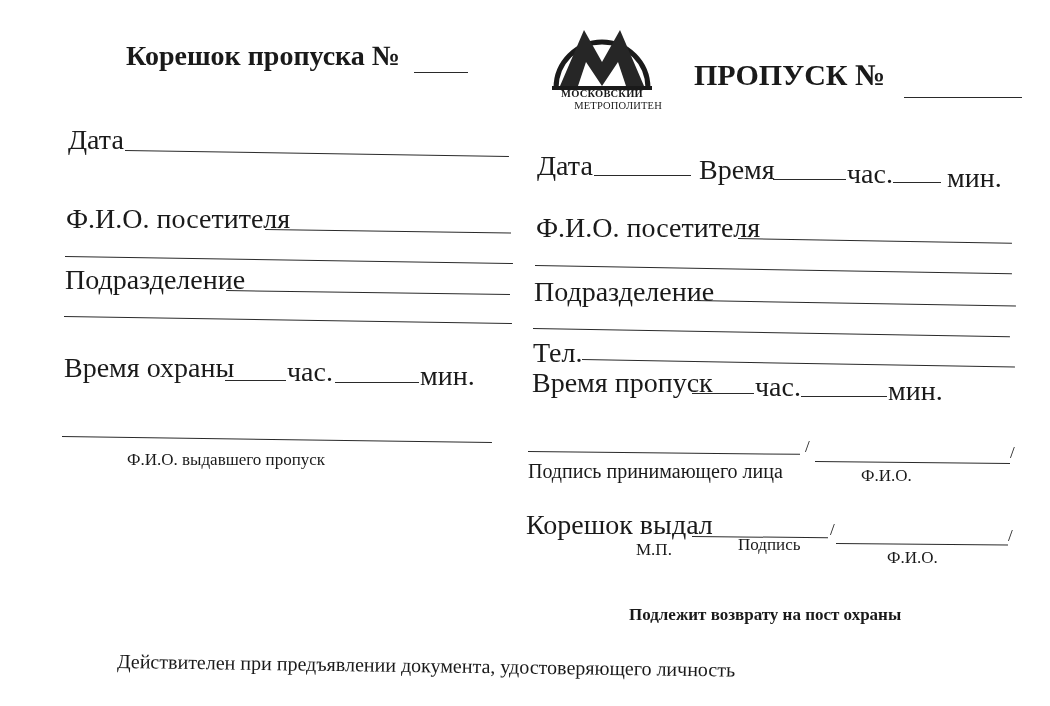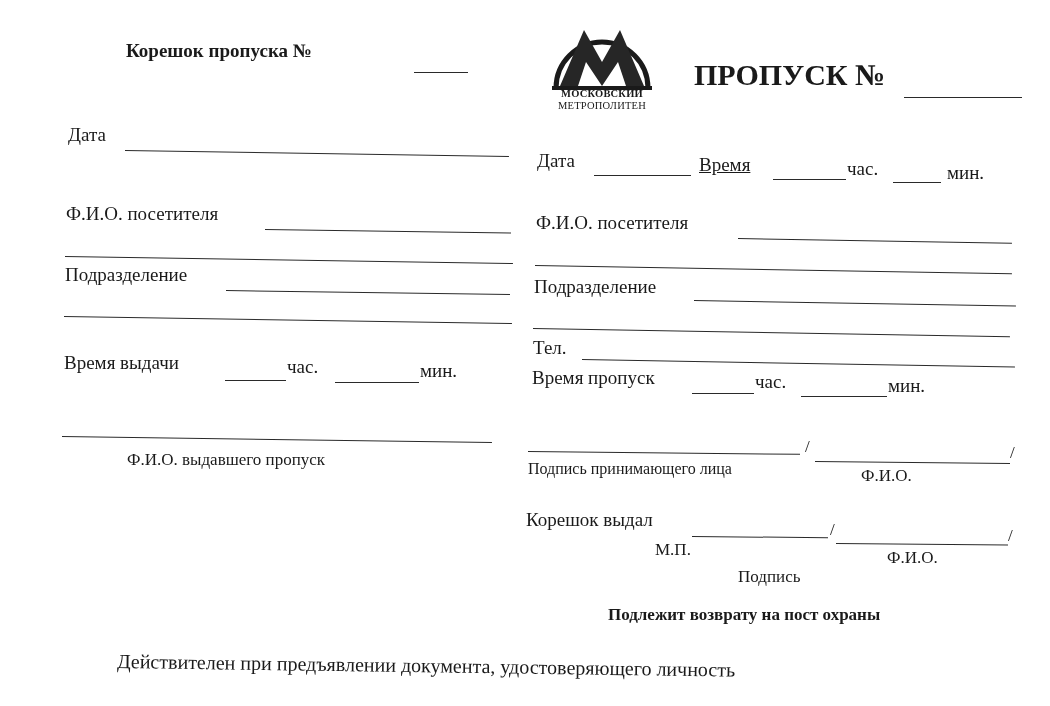--- a/index.html
+++ b/index.html
@@ -2,23 +2,23 @@
 <html><head>
 <meta charset="utf-8">
 <style>
   html, body { margin:0; padding:0; }
   body {
     width:1050px; height:706px; background:#ffffff; position:relative; overflow:hidden;
     font-family:"Liberation Serif", "DejaVu Serif", serif; color:#1a1a1a;
   }
   .abs { position:absolute; white-space:nowrap; }
   .line { position:absolute; height:0; border-top:1.4px solid #2a2a2a; transform-origin:left center; }
-  .t22 { font-size:19px;text-align:right; }
+  .t22 { font-size:28px;text-align:right; }
   .t17 { font-size:17px; }
-  .t16 { font-size:16px; }
+  .t16 { font-size:20px; }
   .bold { font-weight:bold; }
   .logo { position:absolute; left:542px; top:14px; width:120px; height:100px; }
   .logo-text { position:absolute; left:0; width:120px; text-align:center; font-size:10.5px; letter-spacing:0.2px; }
 </style>
 </head>
 <body>
 
 <div class="abs t22 bold" style="left:126px; top:40px;">Корешок пропуска №</div>
 <div class="line" style="left:414px; top:72px; width:54px;"></div>
 
@@ -26,45 +26,45 @@
 <div class="line" style="left:125px; top:150px; width:384px; transform:rotate(0.9deg);"></div>
 
 <div class="abs t22" style="left:66px; top:203px;">Ф.И.О. посетителя</div>
 <div class="line" style="left:265px; top:229px; width:246px; transform:rotate(0.8deg);"></div>
 <div class="line" style="left:65px; top:256px; width:448px; transform:rotate(0.9deg);"></div>
 
 <div class="abs t22" style="left:65px; top:264px;">Подразделение</div>
 <div class="line" style="left:226px; top:290px; width:284px; transform:rotate(0.8deg);"></div>
 <div class="line" style="left:64px; top:316px; width:448px; transform:rotate(0.9deg);"></div>
 
-<div class="abs t22" style="left:64px; top:352px;">Время выдачи</div>
+<div class="abs t22" style="left:64px; top:352px;">Время охраны</div>
 <div class="line" style="left:225px; top:380px; width:61px;"></div>
 <div class="abs t22" style="left:287px; top:356px;">час.</div>
 <div class="line" style="left:335px; top:382px; width:84px;"></div>
 <div class="abs t22" style="left:420px; top:360px;">мин.</div>
 
 <div class="line" style="left:62px; top:436px; width:430px; transform:rotate(0.8deg);"></div>
 <div class="abs t17" style="left:127px; top:450px;">Ф.И.О. выдавшего пропуск</div>
 
 <div class="logo">
   <svg width="120" height="76" viewBox="0 0 120 76">
     <path d="M14 74 A46 46 0 1 1 106 74" fill="none" stroke="#1a1a1a" stroke-width="5"></path>
     <line x1="10" y1="74" x2="110" y2="74" stroke="#1a1a1a" stroke-width="4"></line>
     <path d="M18 72 L42 16 L60 48 L78 16 L102 72 L84 72 L76 48 L60 72 L44 48 L36 72 Z" fill="#262626"></path>
   </svg>
   <div class="logo-text" style="top:74px;font-weight:bold;">МОСКОВСКИЙ</div>
-  <div class="logo-text" style="top:86px;">МЕТРОПОЛИТЕН</div>
+  <div class="logo-text" style="top:86px;text-align:right;">МЕТРОПОЛИТЕН</div>
 </div>
 
 <div class="abs bold" style="left:694px; top:58px; font-size:30px;">ПРОПУСК №</div>
 <div class="line" style="left:904px; top:97px; width:118px;"></div>
 
 <div class="abs t22" style="left:537px; top:150px;">Дата</div>
 <div class="line" style="left:594px; top:175px; width:97px;"></div>
-<div class="abs t22" style="left:699px; top:154px;text-decoration:underline;">Время</div>
+<div class="abs t22" style="left:699px; top:154px;">Время</div>
 <div class="line" style="left:773px; top:179px; width:73px;"></div>
 <div class="abs t22" style="left:847px; top:158px;">час.</div>
 <div class="line" style="left:893px; top:182px; width:48px;"></div>
 <div class="abs t22" style="left:947px; top:162px;">мин.</div>
 
 <div class="abs t22" style="left:536px; top:212px;">Ф.И.О. посетителя</div>
 <div class="line" style="left:738px; top:238px; width:274px; transform:rotate(1deg);"></div>
 <div class="line" style="left:535px; top:265px; width:477px; transform:rotate(1deg);"></div>
 
 <div class="abs t22" style="left:534px; top:276px;">Подразделение</div>
@@ -85,19 +85,19 @@
 <div class="line" style="left:815px; top:461px; width:195px; transform:rotate(0.6deg);"></div>
 <div class="abs t17" style="left:1010px; top:443px;">/</div>
 <div class="abs t16" style="left:528px; top:460px;">Подпись принимающего лица</div>
 <div class="abs t17" style="left:861px; top:466px;">Ф.И.О.</div>
 
 <div class="abs t22" style="left:526px; top:509px;">Корешок выдал</div>
 <div class="line" style="left:692px; top:536px; width:136px; transform:rotate(0.5deg);"></div>
 <div class="abs t17" style="left:830px; top:520px;">/</div>
 <div class="line" style="left:836px; top:543px; width:172px; transform:rotate(0.5deg);"></div>
 <div class="abs t17" style="left:1008px; top:526px;">/</div>
-<div class="abs t17" style="left:636px; top:540px;margin-left:19px;">М.П.</div>
-<div class="abs t17" style="left:738px; top:567px;">Подпись</div>
+<div class="abs t17" style="left:636px; top:540px;">М.П.</div>
+<div class="abs t17" style="left:738px; top:535px;">Подпись</div>
 <div class="abs t17" style="left:887px; top:548px;">Ф.И.О.</div>
 
-<div class="abs t17 bold" style="left:608px; top:605px;">Подлежит возврату на пост охраны</div>
+<div class="abs t17 bold" style="left:629px; top:605px;">Подлежит возврату на пост охраны</div>
 
 <div class="abs" style="left:117px; top:650px; font-size:20px; transform:rotate(0.8deg); transform-origin:left center;">Действителен при предъявлении документа, удостоверяющего личность</div>
 
 </body></html>

